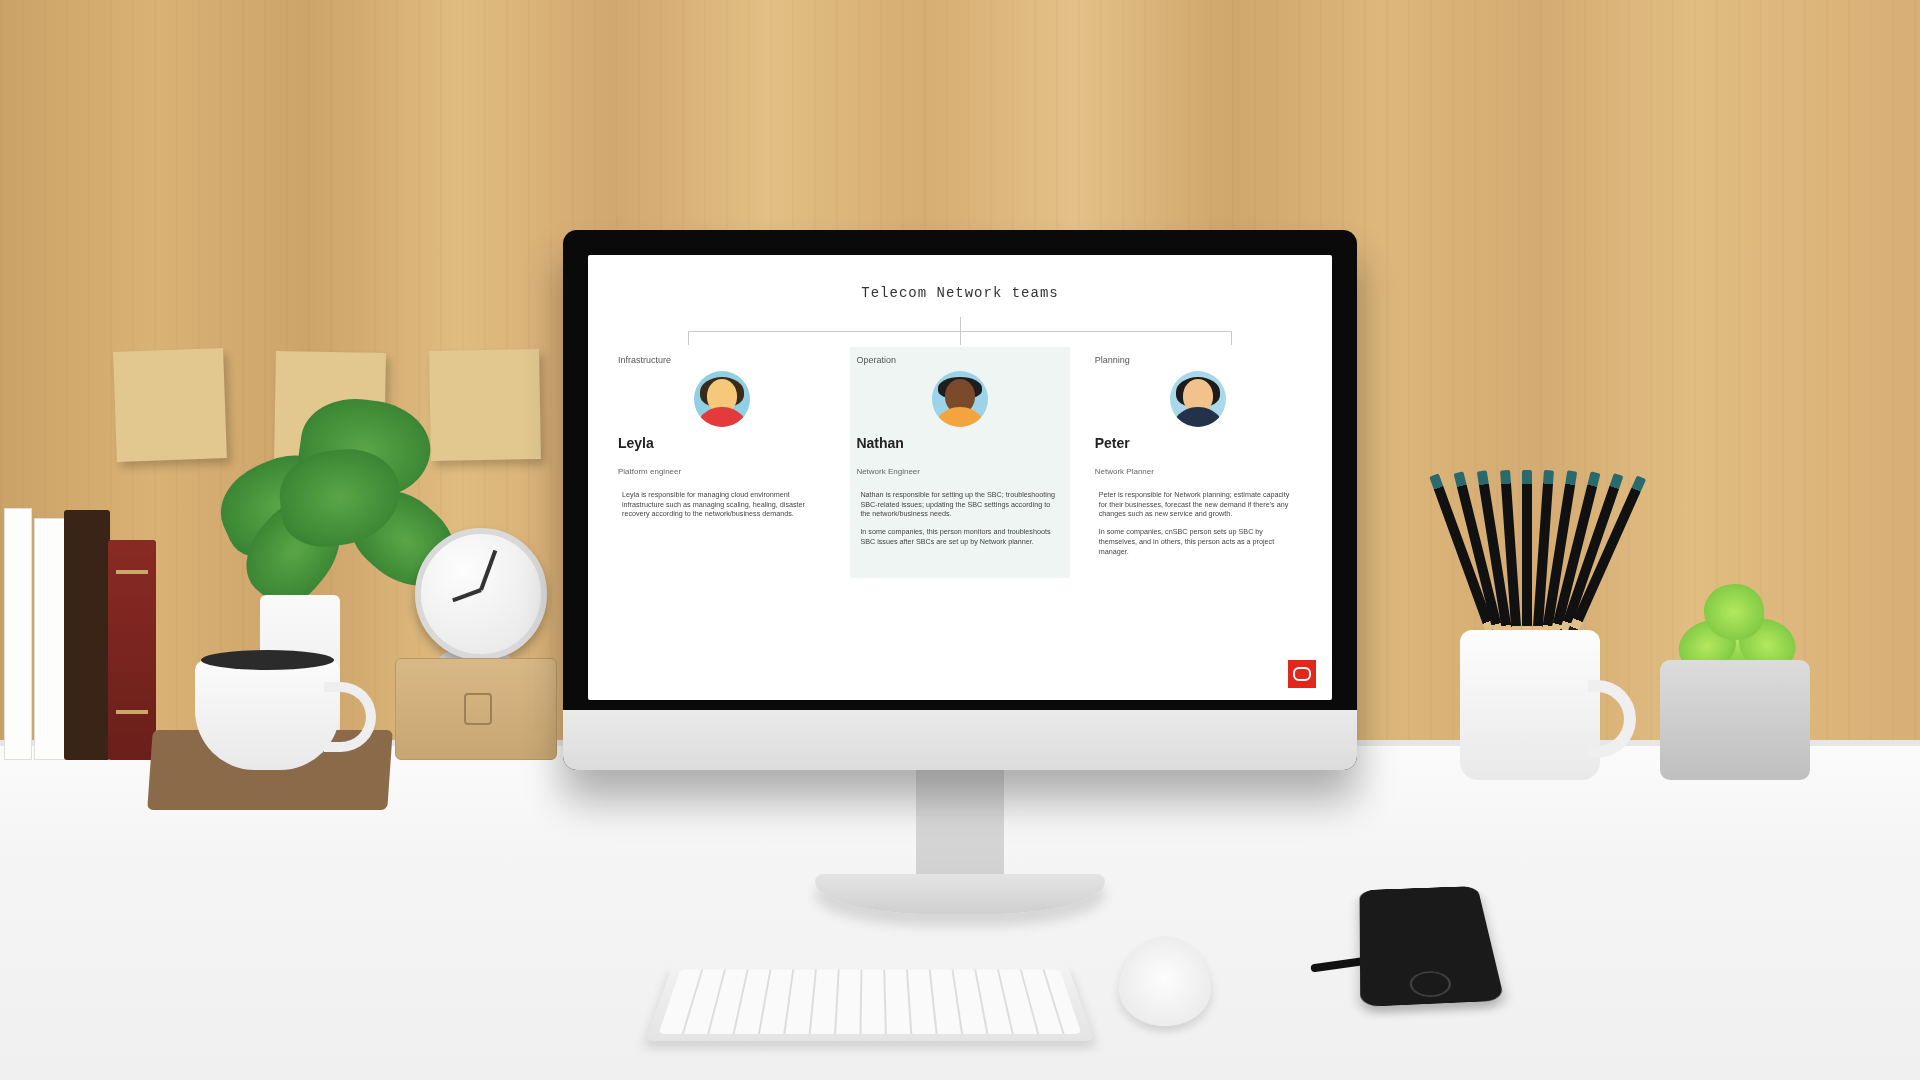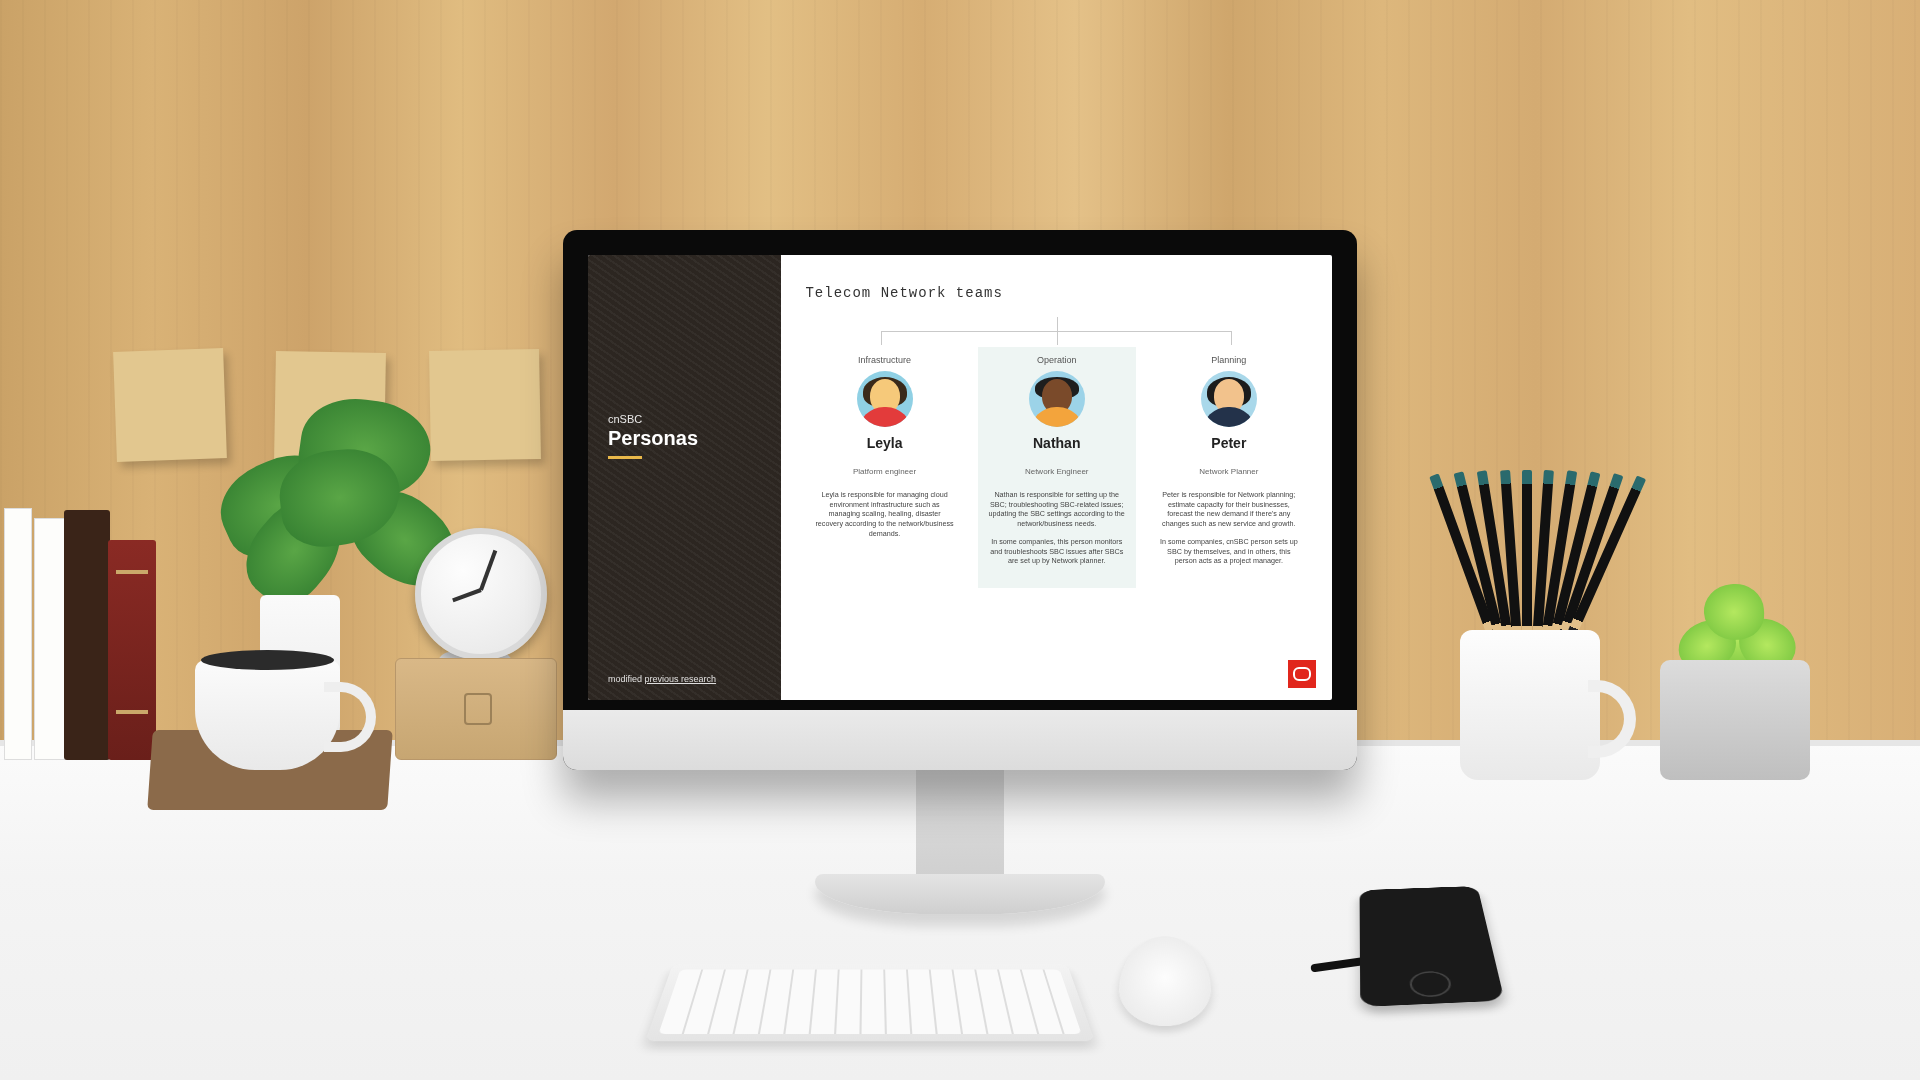--- a/index.html
+++ b/index.html
@@ -75,27 +75,27 @@
   .screen{position:absolute;top:25px;left:25px;right:25px;bottom:70px;background:#12172b;border-radius:2px;overflow:hidden}
   .slide{position:absolute;inset:0;background:#fff;display:flex}
   .sidebar{width:26%;background:#2c2621;color:#fff;position:relative;padding:28px 20px;box-sizing:border-box;
     background-image:repeating-linear-gradient(35deg,rgba(255,255,255,.04) 0 2px,transparent 2px 6px)}
   .sb-sub{font-size:11px;opacity:.9;margin-top:130px}
   .sb-title{font-size:20px;font-weight:700;margin-top:2px}
   .sb-bar{width:34px;height:3px;background:#e9b84a;margin-top:6px}
   .sb-footer{position:absolute;bottom:16px;left:20px;font-size:9px;opacity:.85}
   .sb-footer .lnk{text-decoration:underline}
   .main{flex:1;position:relative;padding:30px 24px 18px;box-sizing:border-box}
-  .mtitle{font-family:"Courier New",monospace;font-size:14px;letter-spacing:1px;color:#333}
+  .mtitle{text-align:center;font-family:"Courier New",monospace;font-size:14px;letter-spacing:1px;color:#333}
   .tree{position:absolute;top:62px;left:58px;right:58px;height:30px}
   .tree .stem{position:absolute;left:50%;top:0;width:1px;height:14px;background:#c9c9c9}
   .tree .bar{position:absolute;top:14px;left:42px;right:42px;height:1px;background:#c9c9c9}
   .tree .drop{position:absolute;top:14px;width:1px;height:14px;background:#c9c9c9}
   .cols{display:flex;justify-content:space-between;margin-top:46px;gap:10px}
-  .col{width:31.5%;text-align:center;padding:8px 6px 14px;box-sizing:border-box}
+  .col{width:31.5%;text-align:left;padding:8px 6px 14px;box-sizing:border-box}
   .col.hl{background:#eef5f3}
   .cat{font-size:9px;color:#555;margin-bottom:6px}
   .avatar{width:56px;height:56px;border-radius:50%;margin:4px auto 8px;position:relative;overflow:hidden}
   .avatar .face{position:absolute;left:50%;top:44%;transform:translate(-50%,-50%);width:30px;height:34px;border-radius:50% 50% 46% 46%}
   .avatar .hair{position:absolute;left:50%;top:6px;transform:translateX(-50%);width:44px;height:30px;border-radius:50% 50% 40% 40%}
   .avatar .body{position:absolute;left:50%;bottom:-6px;transform:translateX(-50%);width:54px;height:26px;border-radius:26px 26px 0 0}
   .name{font-weight:700;font-size:14px;color:#222}
   .role{font-size:8px;color:#666;margin-top:16px}
   .desc{font-size:7.2px;color:#444;line-height:1.35;margin-top:14px;padding:0 4px}
   .desc p{margin:0 0 8px}
@@ -139,28 +139,20 @@
   <div class="stand">
     <div class="standneck"></div>
       <div class="standbase"></div>
   </div>
   <div class="monitor">
     <div class="bezel">
       <div class="chin"></div>
       <div class="screen">
         <div class="slide">
 
-          <div class="sidebar">
-            <div class="sb-sub">cnSBC</div>
-            <div class="sb-title">Personas</div>
-            <div class="sb-bar"></div>
-            <div class="sb-footer">
-              <span>modified </span><span class="lnk">previous research</span>
-            </div>
-          </div>
 
           <div class="main">
             <div class="mtitle">Telecom Network teams</div>
 
             <div class="tree">
               <div class="stem"></div>
                 <div class="bar"></div>
               <div class="drop" style="left:42px"></div>
               <div class="drop" style="left:50%"></div>
               <div class="drop" style="right:42px"></div>

